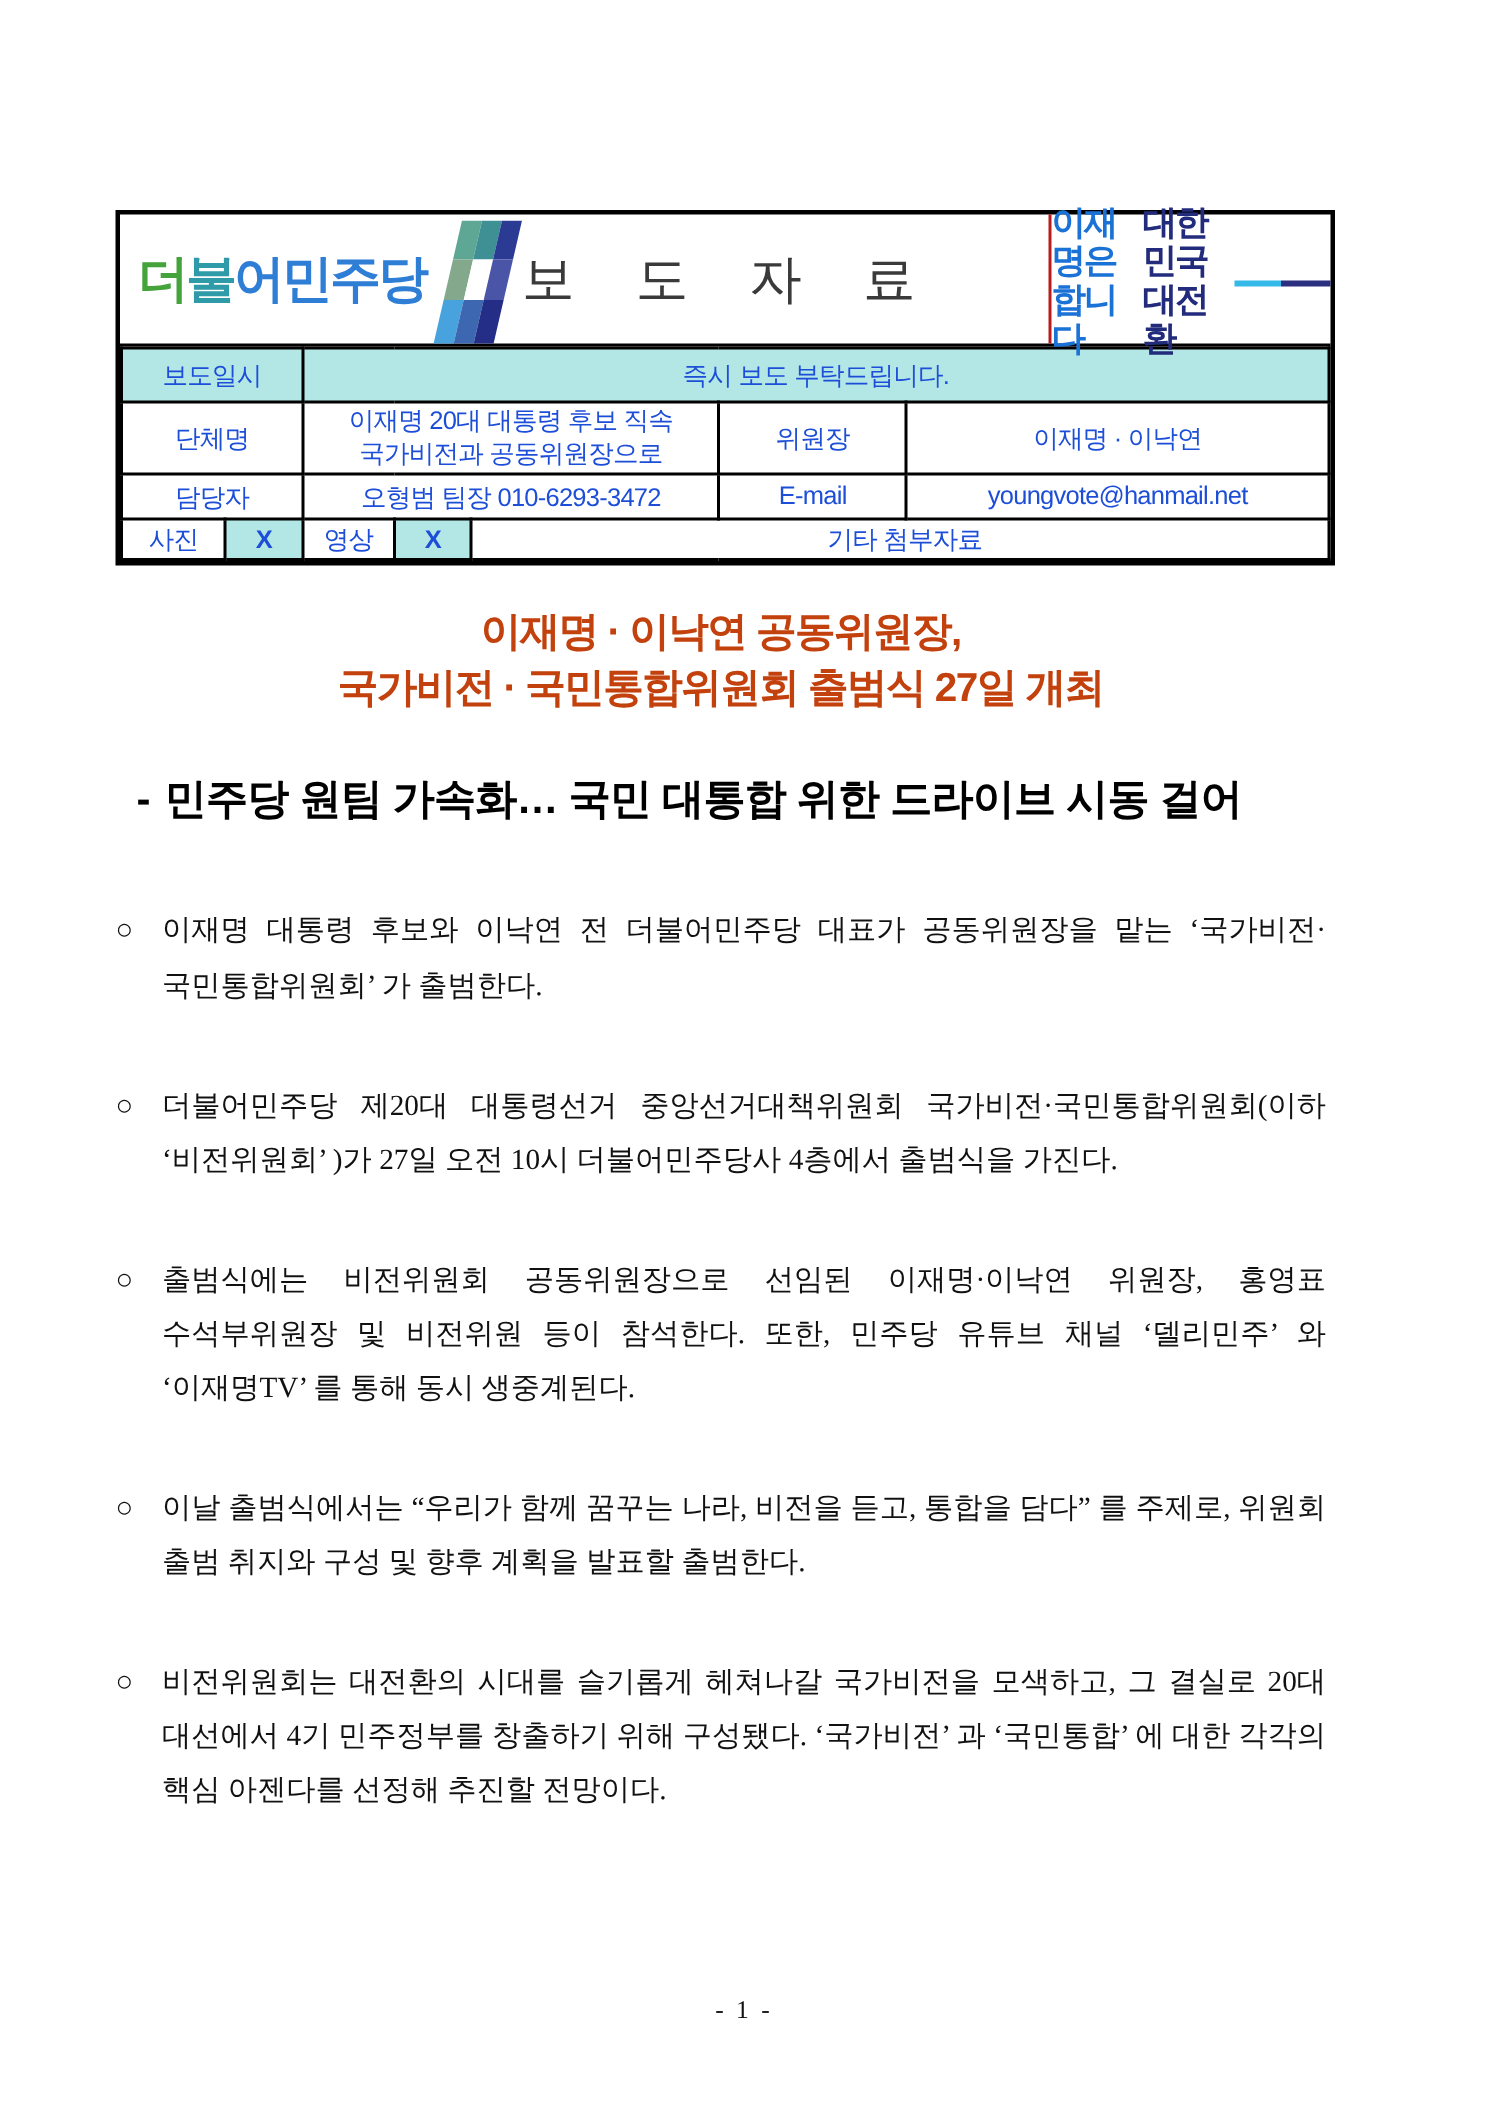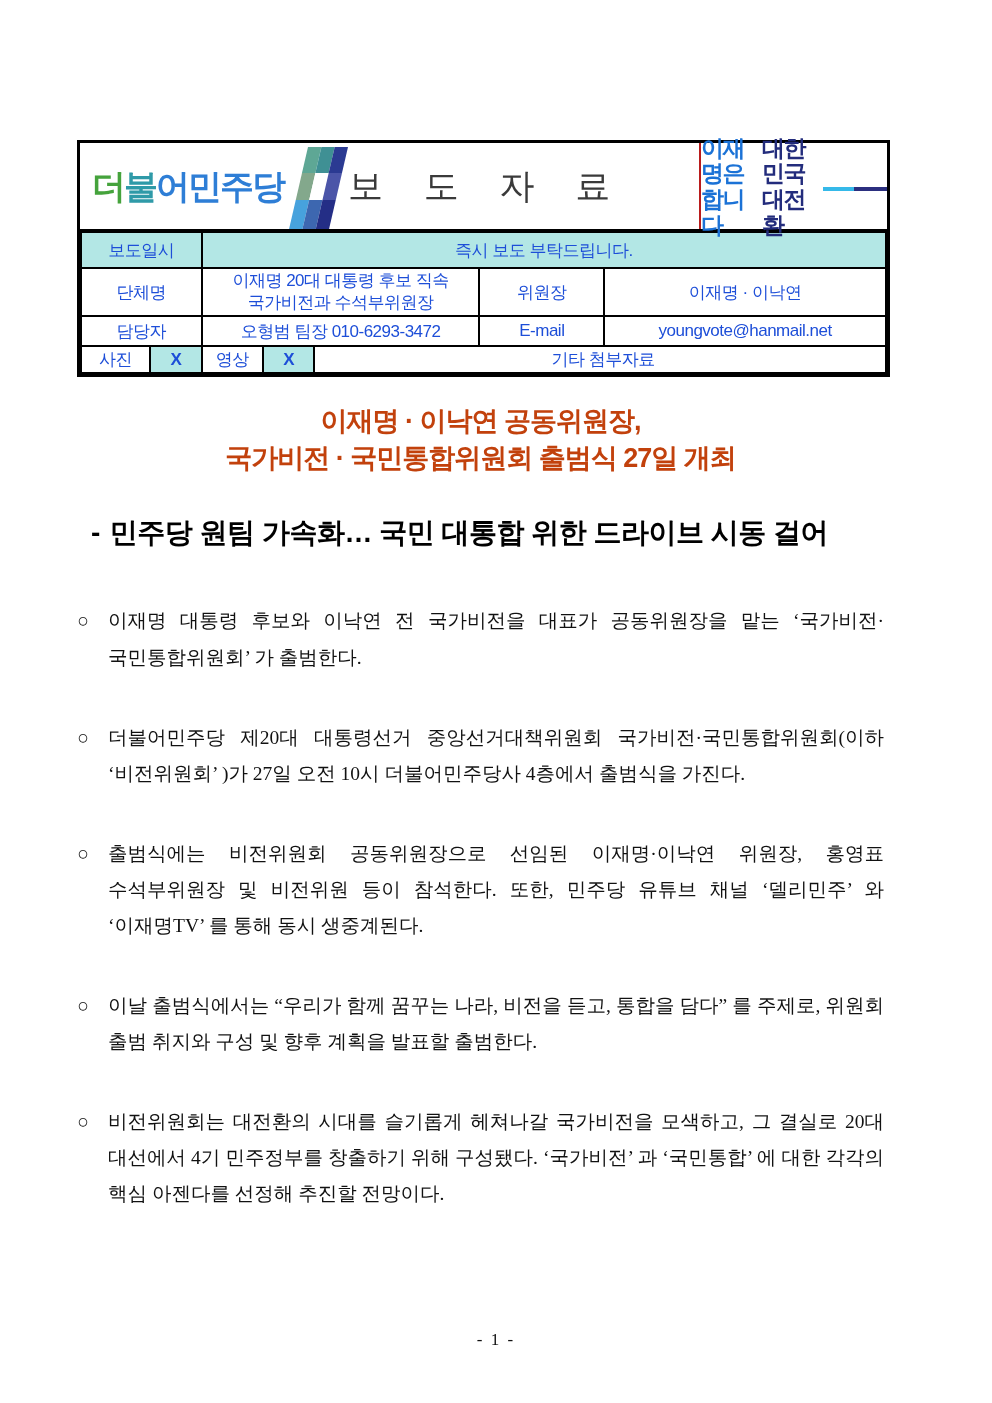--- a/index.html
+++ b/index.html
@@ -117,21 +117,21 @@
             <col style="width:15.5%">
             <col style="width:35%">
         </colgroup>
         <tbody>
             <tr class="h36">
           <td colspan="2" class="cyan">보도일시</td>
           <td colspan="5" class="cyan">즉시 보도 부탁드립니다.</td>
         </tr>
         <tr class="h46">
           <td colspan="2">단체명</td>
-          <td colspan="3" class="two-line"><span>이재명 20대 대통령 후보 직속</span><br><span>국가비전과 수석부위원장</span></td>
+          <td colspan="3" class="two-line"><span>이재명 20대 대통령 후보 직속</span><br><span>국가비전과 공동위원장으로</span></td>
           <td>위원장</td>
           <td>이재명 · 이낙연</td>
         </tr>
         <tr class="h30">
           <td colspan="2">담당자</td>
           <td colspan="3">오형범 팀장 010-6293-3472</td>
           <td>E-mail</td>
           <td>youngvote@hanmail.net</td>
         </tr>
         <tr class="h27">
@@ -148,21 +148,21 @@
     <div class="headline" style="color:#c2410c">
       <div>이재명 · 이낙연 공동위원장,</div>
       <div>국가비전 ·  국민통합위원회 출범식 27일 개최</div>
     </div>
 
     <div class="subheads">
       <div class="subhead"><span class="dash">-</span><span>민주당 원팀 가속화… 국민 대통합 위한 드라이브 시동 걸어</span></div>
     </div>
 
     <div class="body-text">
-      <div class="para"><span class="bullet">○</span><span>이재명 대통령 후보와 이낙연 전 국가비전을 대표가 공동위원장을 맡는 ‘국가비전·국민통합위원회’ 가 출범한다.</span></div>
+      <div class="para"><span class="bullet">○</span><span>이재명 대통령 후보와 이낙연 전 더불어민주당 대표가 공동위원장을 맡는 ‘국가비전·국민통합위원회’ 가 출범한다.</span></div>
       <div class="para"><span class="bullet">○</span><span>더불어민주당 제20대 대통령선거 중앙선거대책위원회 국가비전·국민통합위원회(이하 ‘비전위원회’ )가 27일 오전 10시 더불어민주당사 4층에서 출범식을 가진다.</span></div>
       <div class="para"><span class="bullet">○</span><span>출범식에는 비전위원회 공동위원장으로 선임된 이재명·이낙연 위원장, 홍영표 수석부위원장 및 비전위원 등이 참석한다. 또한, 민주당 유튜브 채널 ‘델리민주’ 와 ‘이재명TV’ 를 통해 동시 생중계된다.</span></div>
       <div class="para"><span class="bullet">○</span><span>이날 출범식에서는 “우리가 함께 꿈꾸는 나라, 비전을 듣고, 통합을 담다” 를 주제로, 위원회 출범 취지와 구성 및 향후 계획을 발표할 출범한다.</span></div>
       <div class="para"><span class="bullet">○</span><span>비전위원회는 대전환의 시대를 슬기롭게 헤쳐나갈 국가비전을 모색하고, 그 결실로 20대 대선에서 4기 민주정부를 창출하기 위해 구성됐다. ‘국가비전’ 과 ‘국민통합’ 에 대한 각각의 핵심 아젠다를 선정해 추진할 전망이다.</span></div>
     </div>
   </div>
 
   <div class="page-number">- 1 -</div>
 </div>
 

